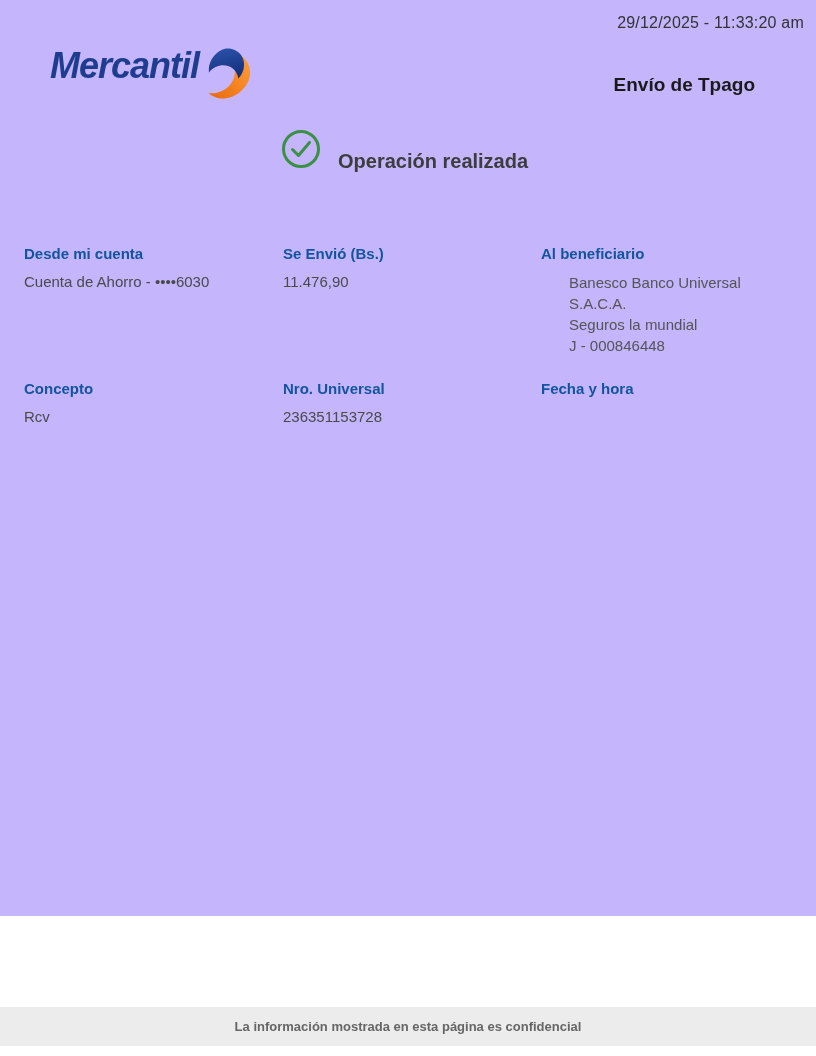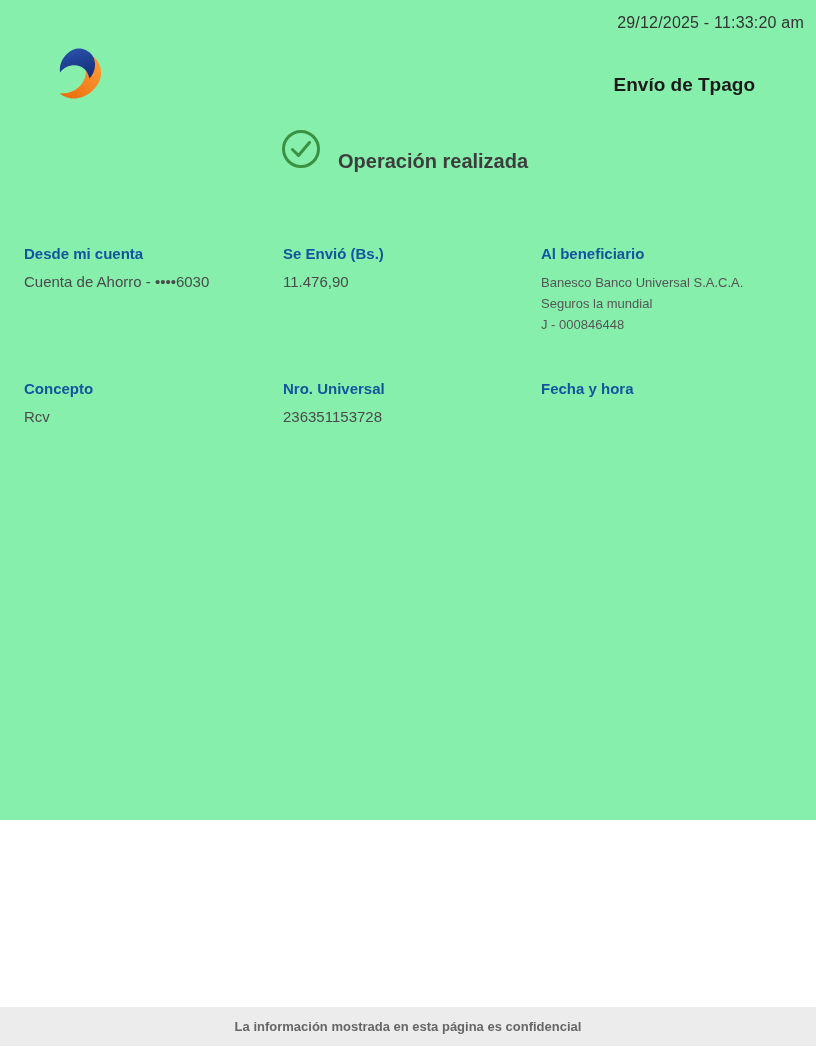--- a/index.html
+++ b/index.html
@@ -4,21 +4,21 @@
 <style>
   * { margin: 0; padding: 0; box-sizing: border-box; }
   html, body { background: #ffffff; }
   body {
     font-family: "Liberation Sans", sans-serif;
     width: 816px; height: 1056px;
     position: relative;
     overflow: hidden;
     color: #4a4a4a;
   }
-  .page { position: relative; width: 816px; height: 820px; background: #86efac; }
+  .page { position: relative; width: 816px; height: 916px; background: #c4b5fd; }
 
   
   .timestamp {
     position: absolute; top: 14px; right: 12px;
     font-size: 16px; color: #333333; letter-spacing: 0.2px;
   }
   .logo {
     position: absolute; left: 50px; top: 44px;
     display: flex; align-items: flex-start;
   }
@@ -50,41 +50,42 @@
   .fields-row.row-1 { top: 205px; }
   .fields-row.row-2 { top: 340px; }
   .field-label {
     font-size: 15px; font-weight: bold; color: #12559e;
     margin-bottom: 9px; line-height: 18px; margin-top: 40px;
   }
   .field-value {
     font-size: 15px; color: #4a4a4a; line-height: 20px;
   }
   .field-detail {
-    font-size: 13px; color: #555555; line-height: 21px;
+    font-size: 15px; color: #555555; line-height: 21px; margin-left: 28px;
   }
   .field-detail.first { margin-top: 4px; }
 
   
   .footer-bar {
     position: absolute; left: 0; top: 1007px;
     width: 816px; height: 39px;
     background: #ececec;
     display: flex; align-items: center; justify-content: center;
   }
   .footer-text { font-size: 13px; color: #666666; font-weight: bold; }
 </style>
 </head>
 <body>
 
 <div class="page">
 
   <div class="timestamp">29/12/2025 - 11:33:20 am</div>
 
   <div class="logo">
+    <span class="logo-text">Mercantil</span>
     <span class="logo-swirl">
       <svg width="52" height="60" viewBox="0 0 60 62" aria-hidden="true">
         <defs>
           <linearGradient id="og" x1="1" y1="0" x2="0" y2="1">
             <stop offset="0" stop-color="#fba23c"></stop>
             <stop offset="0.55" stop-color="#f58220"></stop>
             <stop offset="1" stop-color="#e8690b"></stop>
           </linearGradient>
           <linearGradient id="bg" x1="0" y1="0" x2="0.3" y2="1">
             <stop offset="0" stop-color="#2b55ad"></stop>

